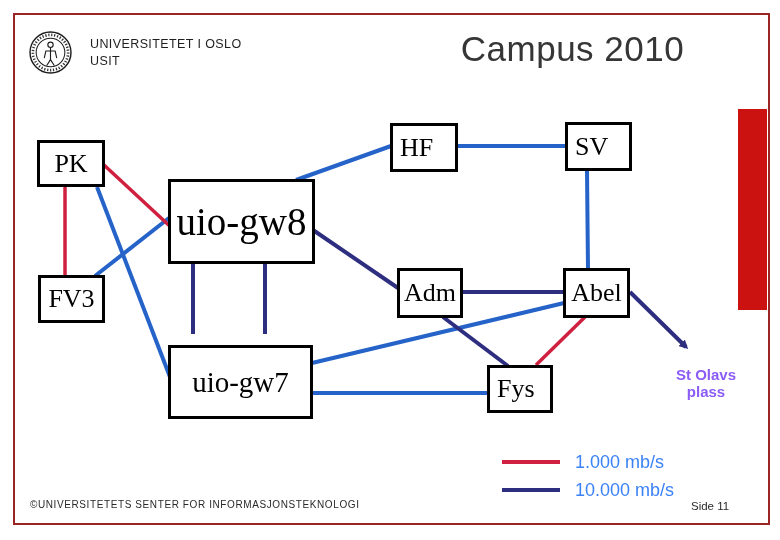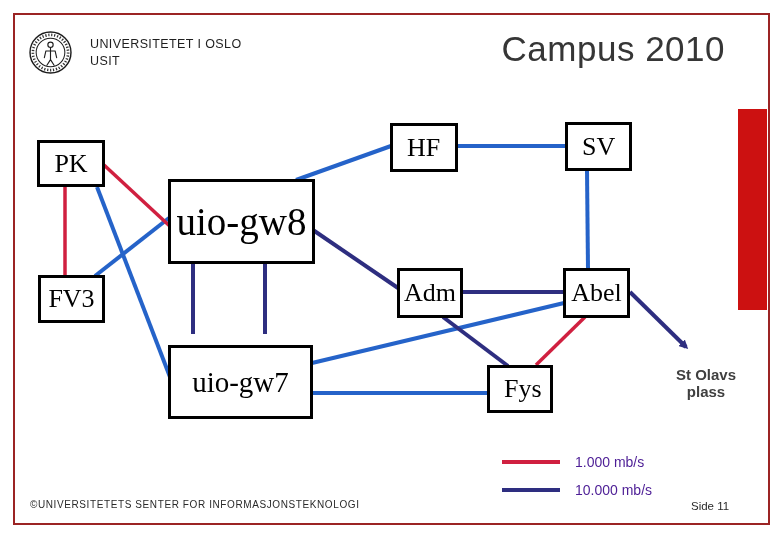--- a/index.html
+++ b/index.html
@@ -8,39 +8,39 @@
     font-family:"Liberation Sans",sans-serif;
   }
   .frame{
     position:absolute;left:13px;top:13px;width:753px;height:508px;
     border:2px solid #9b2424;z-index:1;
   }
   .logo{position:absolute;left:29px;top:31px;width:43px;height:43px;z-index:2;}
   .org{position:absolute;left:90px;top:36px;z-index:2;color:#1f1f1f;
     font-size:12.5px;letter-spacing:.4px;line-height:17px;white-space:pre;}
   .title{
-    position:absolute;left:420px;top:29px;width:305px;text-align:right;z-index:2;
+    position:absolute;left:420px;top:29px;width:305px;text-align:center;z-index:2;
     font-size:35px;color:#363636;letter-spacing:.5px;
   }
   .redbar{position:absolute;left:738px;top:109px;width:29px;height:201px;background:#cc1111;z-index:3;}
   #edges-svg{position:absolute;left:0;top:0;width:780px;height:540px;z-index:4;}
   .node{
     position:absolute;z-index:5;background:#ffffff;border:3px solid #000000;
     box-sizing:border-box;display:flex;align-items:center;justify-content:center;
     font-family:"Liberation Serif",serif;color:#000;
   }
-  .node.left{justify-content:flex-start;padding-left:14px;}
+  .node.left{justify-content:flex-start;padding-left:7px;}
   .annotation{
     position:absolute;left:652px;top:366px;width:108px;z-index:5;text-align:center;
-    font-weight:bold;font-size:15px;line-height:17px;color:#404040;
+    font-weight:bold;font-size:15px;line-height:17px;color:#8b5cf6;
   }
   .legend{position:absolute;left:502px;top:448px;z-index:5;}
   .legend-row{display:flex;align-items:center;height:28px;}
   .swatch{width:58px;height:4px;display:inline-block;}
-  .legend-label{margin-left:15px;font-size:14px;color:#4c1d95;text-align:right;}
+  .legend-label{margin-left:15px;font-size:18px;color:#3b82f6;text-align:right;}
   .footer{position:absolute;left:30px;top:499px;z-index:5;font-size:10px;
     color:#2a2a2a;letter-spacing:.6px;}
   .page-num{position:absolute;left:691px;top:500px;z-index:5;font-size:11.5px;color:#2a2a2a;}
 </style>
 </head>
 <body>
 
 <div class="slide">
 
   <div class="frame"></div>

